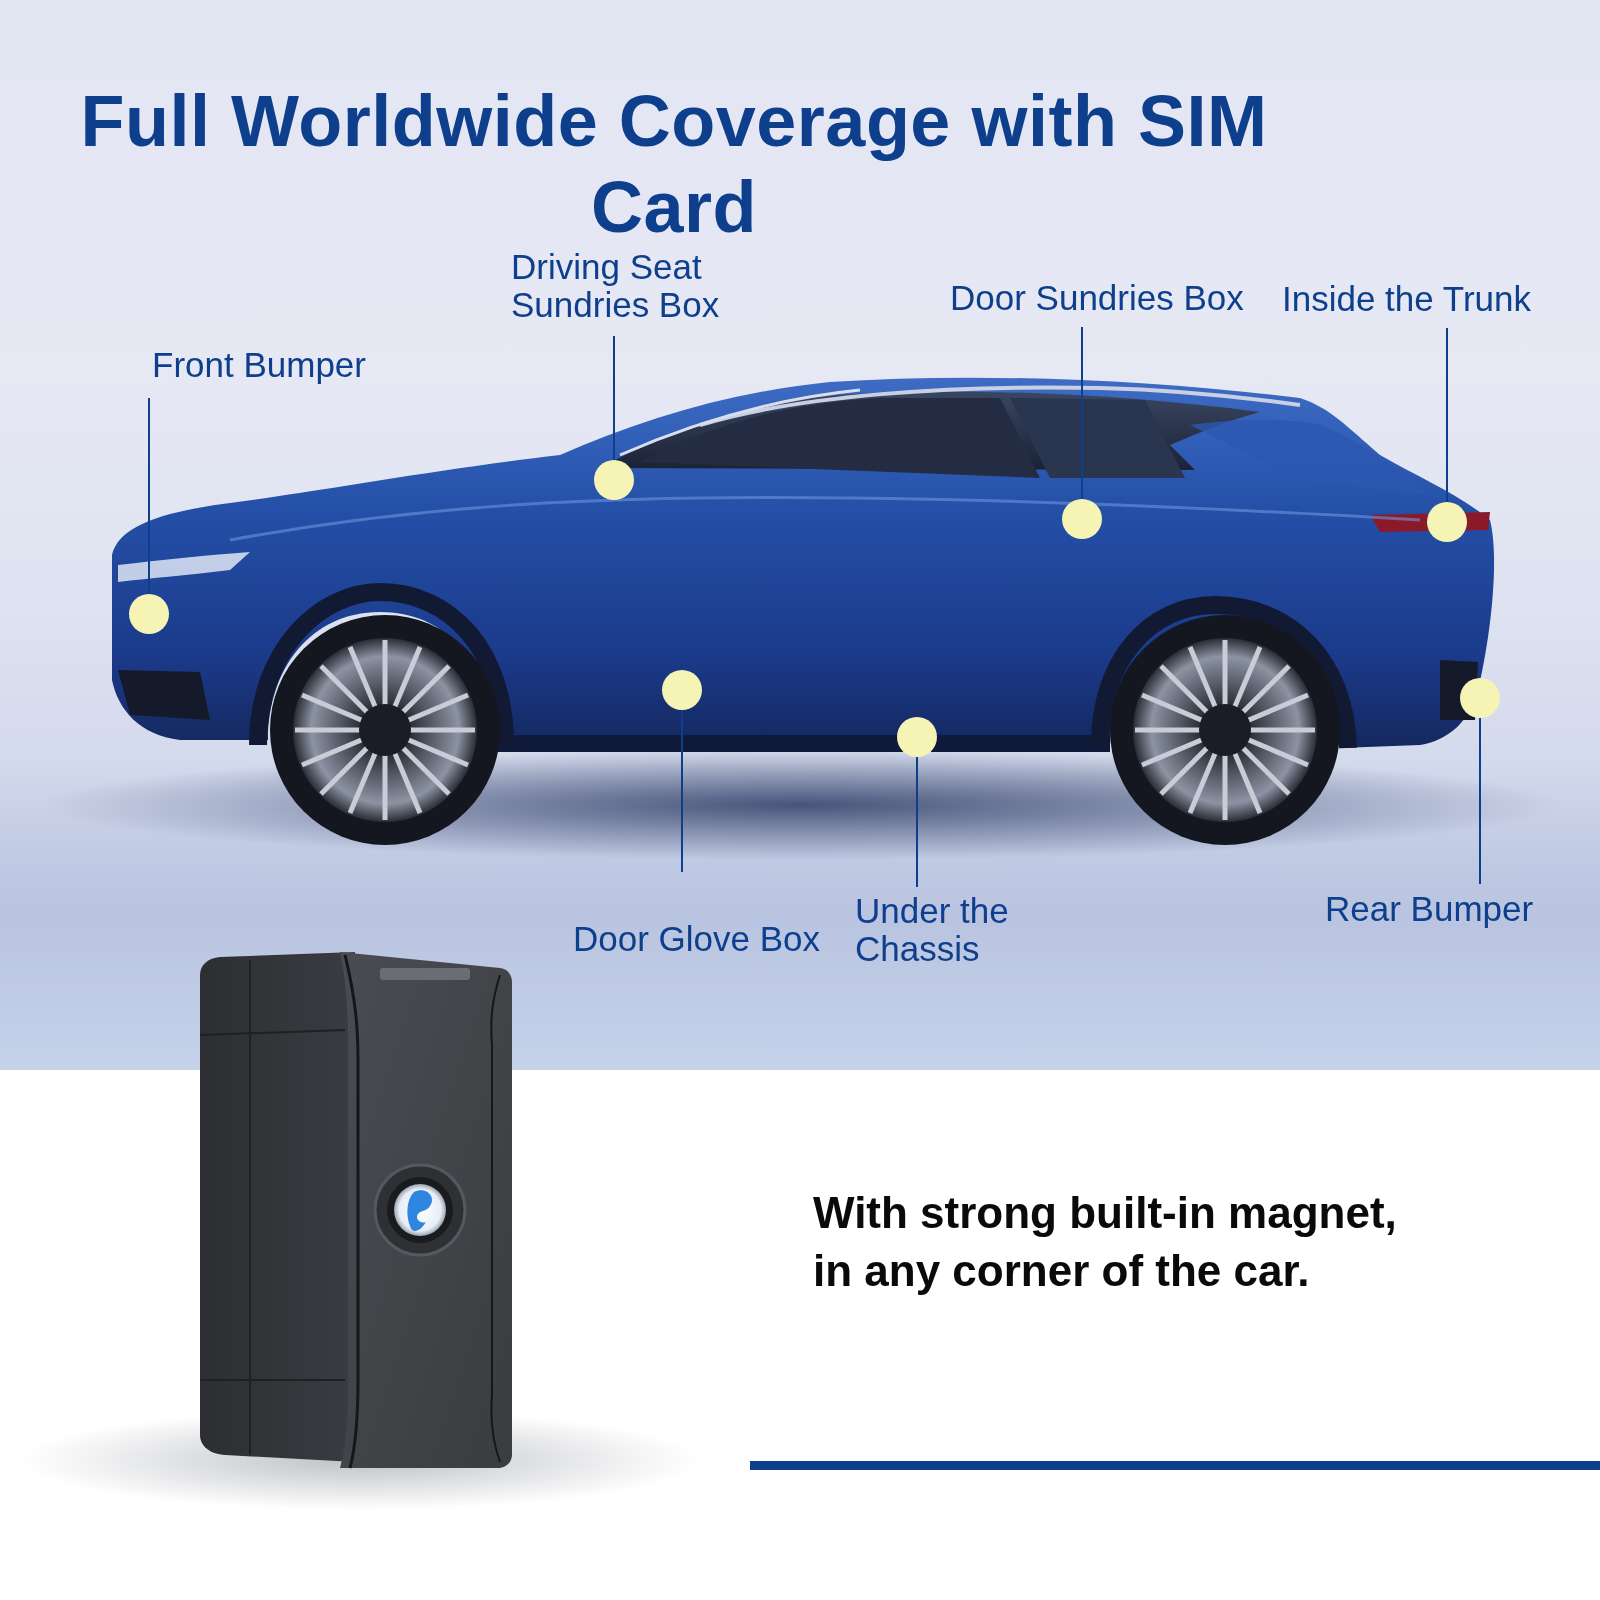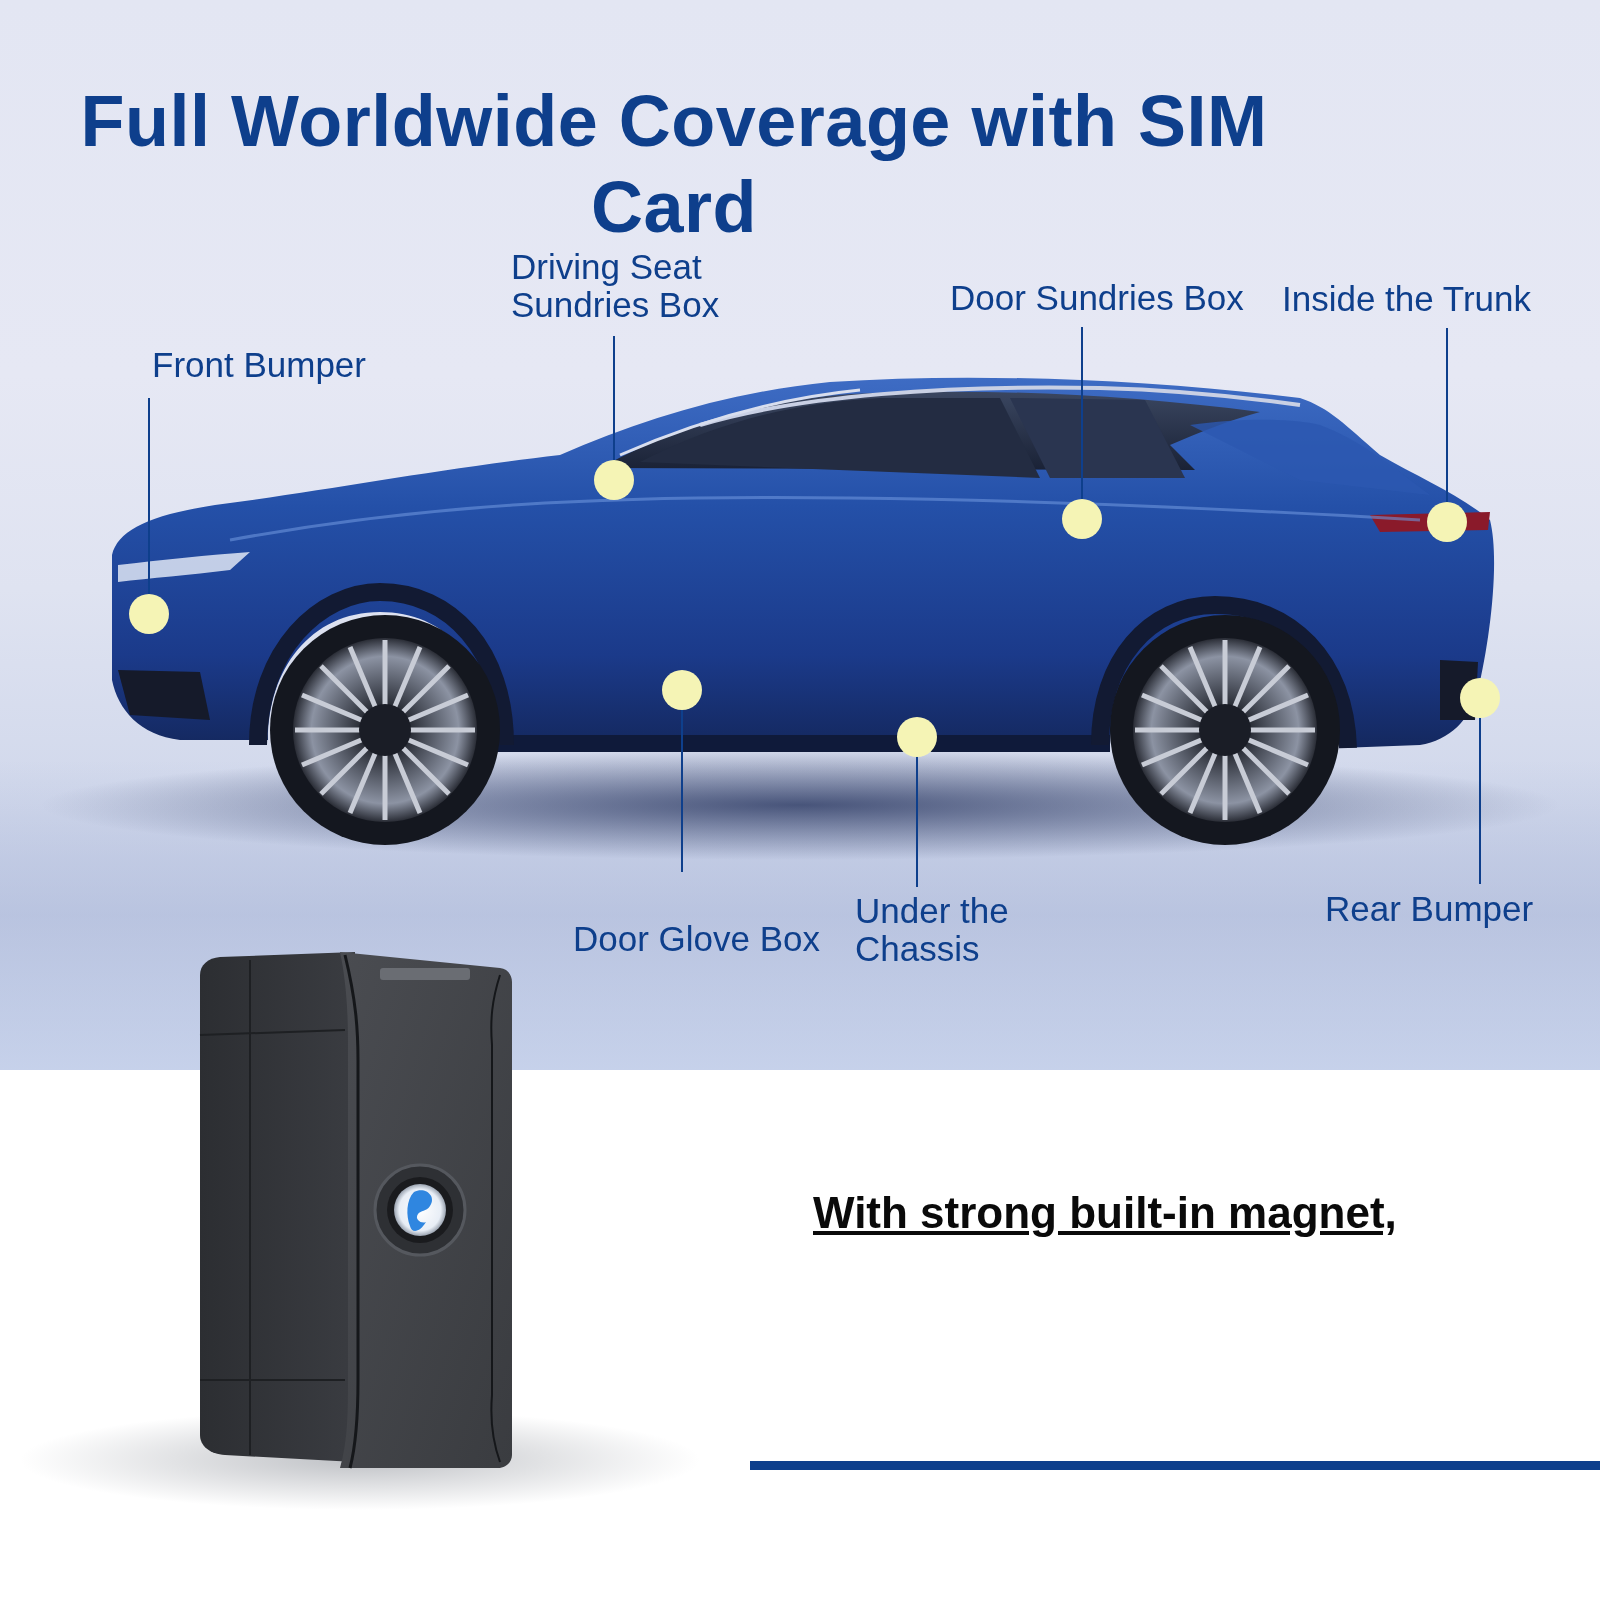--- a/index.html
+++ b/index.html
@@ -7,21 +7,21 @@
   .hero{position:absolute;left:0;top:0;width:1600px;height:1070px;
     background:linear-gradient(180deg,#e3e6f3 0%,#e6e8f4 35%,#dfe3f1 55%,#cdd5ea 80%,#c9d3eb 100%);}
   .hero .floor{position:absolute;left:0;top:760px;width:1600px;height:310px;
     background:linear-gradient(180deg,rgba(180,190,220,0) 0%,rgba(170,182,215,.55) 50%,rgba(196,208,234,.6) 100%);}
   .title{position:absolute;left:0;top:78px;width:1348px;text-align:center;color:#0e3f8c;font-weight:700;font-size:72px;letter-spacing:0.5px;line-height:86px;}
   .label{position:absolute;color:#0e3f8c;font-size:35px;line-height:38px;white-space:nowrap;}
   .leader{position:absolute;width:2px;background:#0e3f8c;}
   .dot{position:absolute;width:40px;height:40px;border-radius:50%;background:#f5f4b5;margin-left:-20px;margin-top:-20px;}
   .car{position:absolute;left:0;top:0;width:1600px;height:1070px;}
   .device{position:absolute;left:0;top:0;width:1600px;height:1600px;pointer-events:none;}
-  .caption{position:absolute;left:813px;top:1184px;width:760px;color:#0a0a0a;font-weight:700;font-size:44px;line-height:58px;text-decoration:underline;}
+  .caption{position:absolute;left:813px;top:1184px;width:760px;color:#0a0a0a;font-weight:700;font-size:44px;line-height:58px;}
   .caption div{white-space:nowrap;}
   .rule{position:absolute;left:750px;top:1461px;width:850px;height:9px;background:#0e3f8c;}
 </style>
 </head>
 <body>
 
 <div class="hero">
   <div class="floor"></div>
 </div>
 
@@ -189,15 +189,16 @@
   <rect x="380" y="968" width="90" height="12" rx="3" fill="#6a6d73"></rect>
 
   <circle cx="420" cy="1210" r="45" fill="#2e3034" stroke="#55585e" stroke-width="3"></circle>
   <circle cx="420" cy="1210" r="33" fill="#1a1b1e"></circle>
   <circle cx="420" cy="1210" r="26" fill="url(#lens)"></circle>
   <path d="M414,1192 C425,1186 437,1196 430,1206 C426,1212 421,1210 418,1214 C414,1220 422,1224 426,1222 C420,1232 412,1234 410,1226 C406,1216 406,1200 414,1192 Z" fill="#2f86e0"></path>
 </svg>
 
 <div class="caption">
   <div>With strong built-in magnet,</div>
+  <div>in any corner of the car.</div>
 </div>
 
 <div class="rule"></div>
 
 </body></html>

